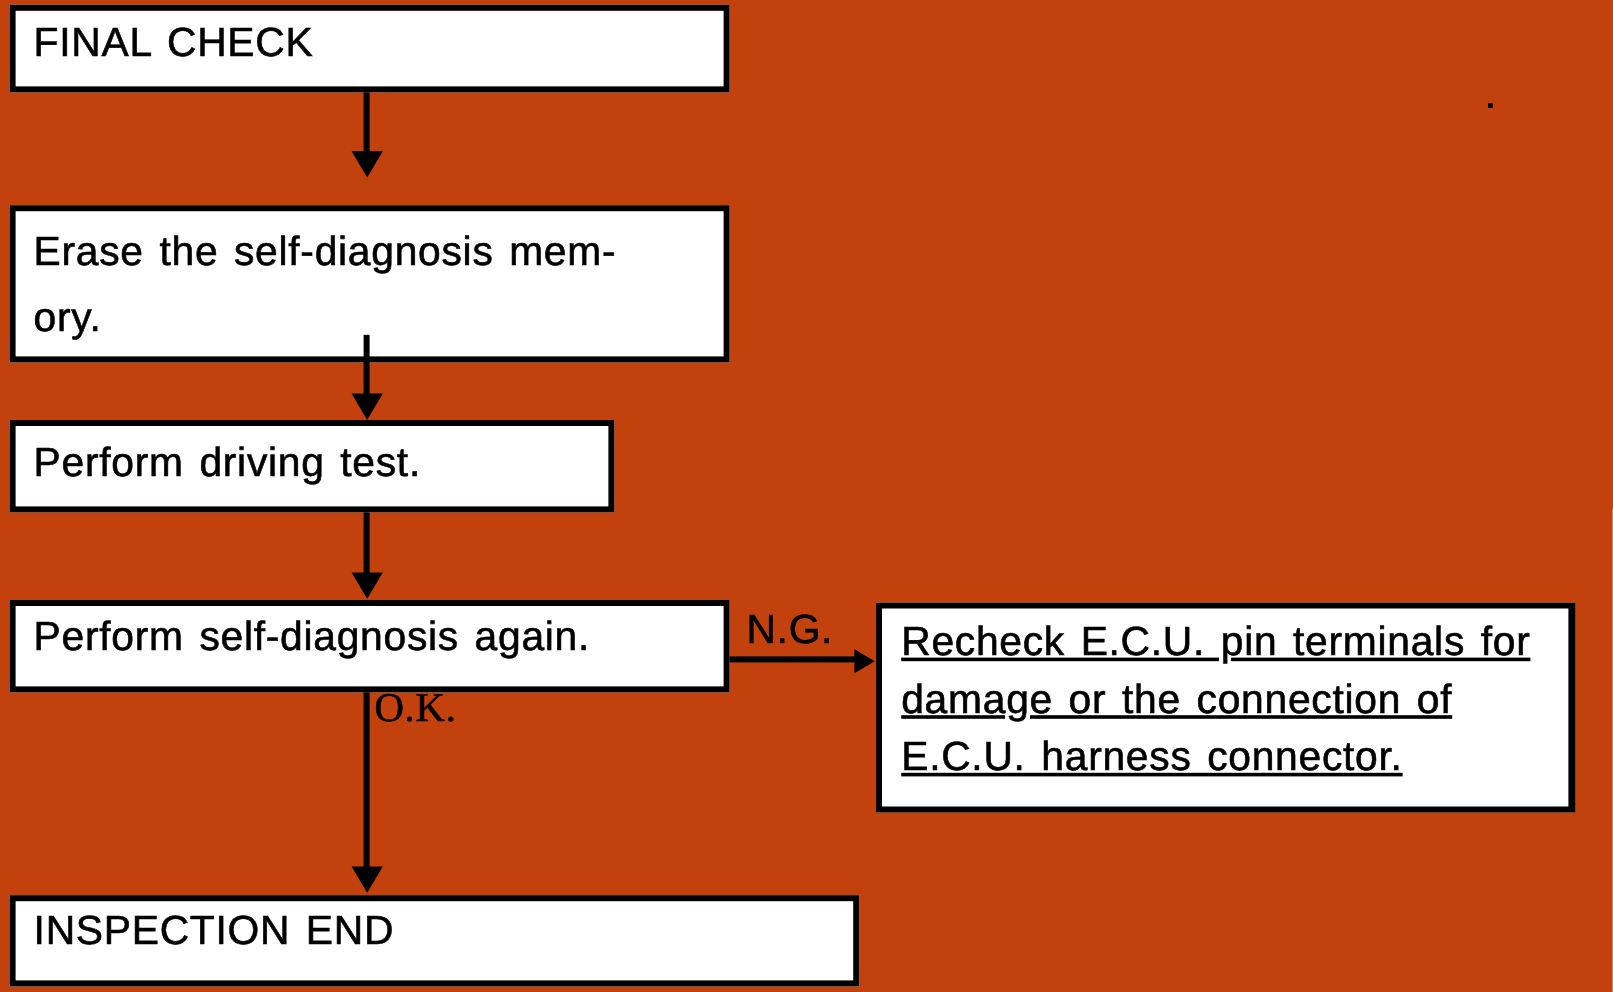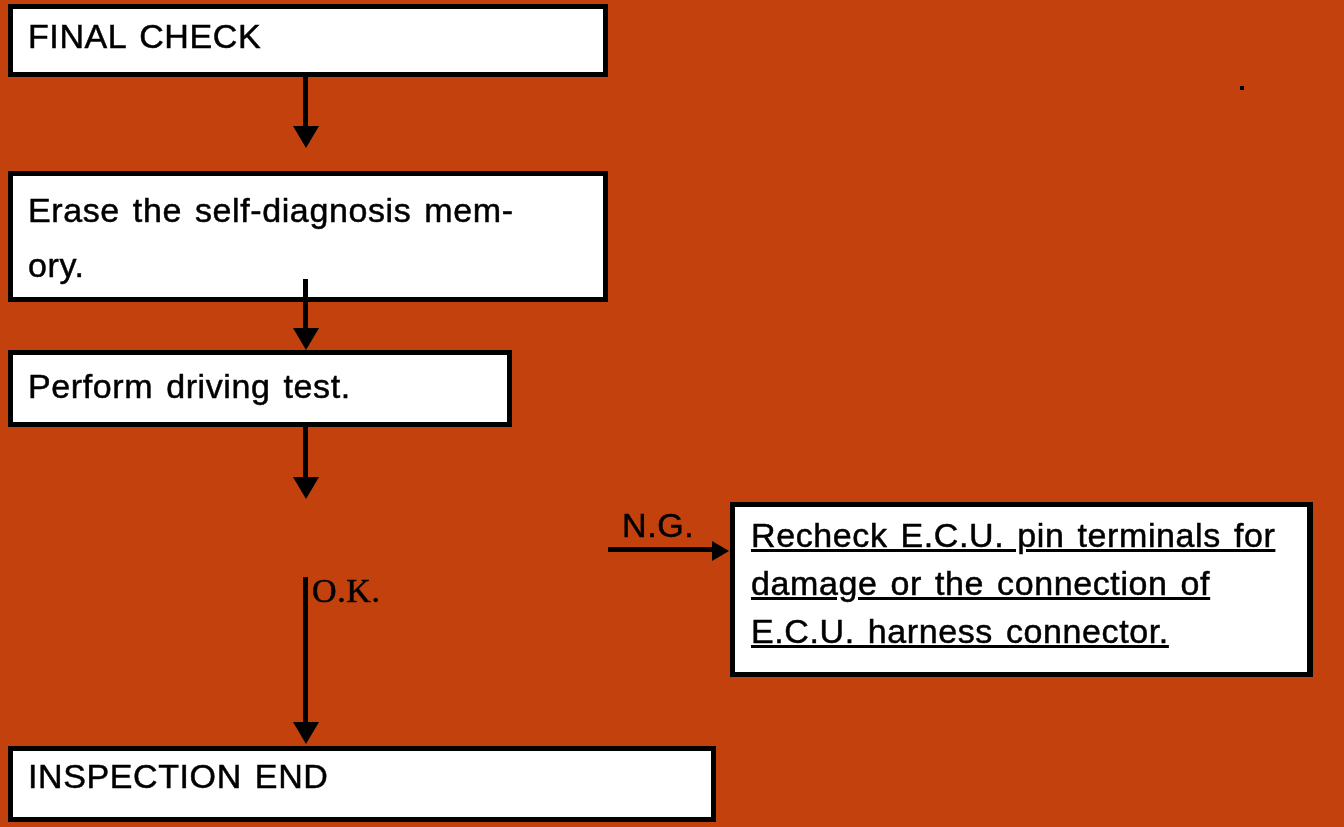--- a/index.html
+++ b/index.html
@@ -120,20 +120,21 @@
 ory.</div>
 
   <div class="vshaft" id="arrow2-shaft"></div>
   <div class="vhead" id="arrow2-head"></div>
 
   <div class="node" id="node-driving-test">Perform driving test.</div>
 
   <div class="vshaft" id="arrow3-shaft"></div>
   <div class="vhead" id="arrow3-head"></div>
 
+  <div class="node" id="node-self-diagnosis">Perform self-diagnosis again.</div>
 
   <div class="edge-label" id="label-ng">N.G.</div>
   <div id="ng-shaft"></div>
   <div id="ng-head"></div>
 
   <div class="node" id="node-recheck-ecu">Recheck E.C.U. pin terminals for
 damage or the connection of
 E.C.U. harness connector.</div>
 
   <div class="edge-label" id="label-ok">O.K.</div>

